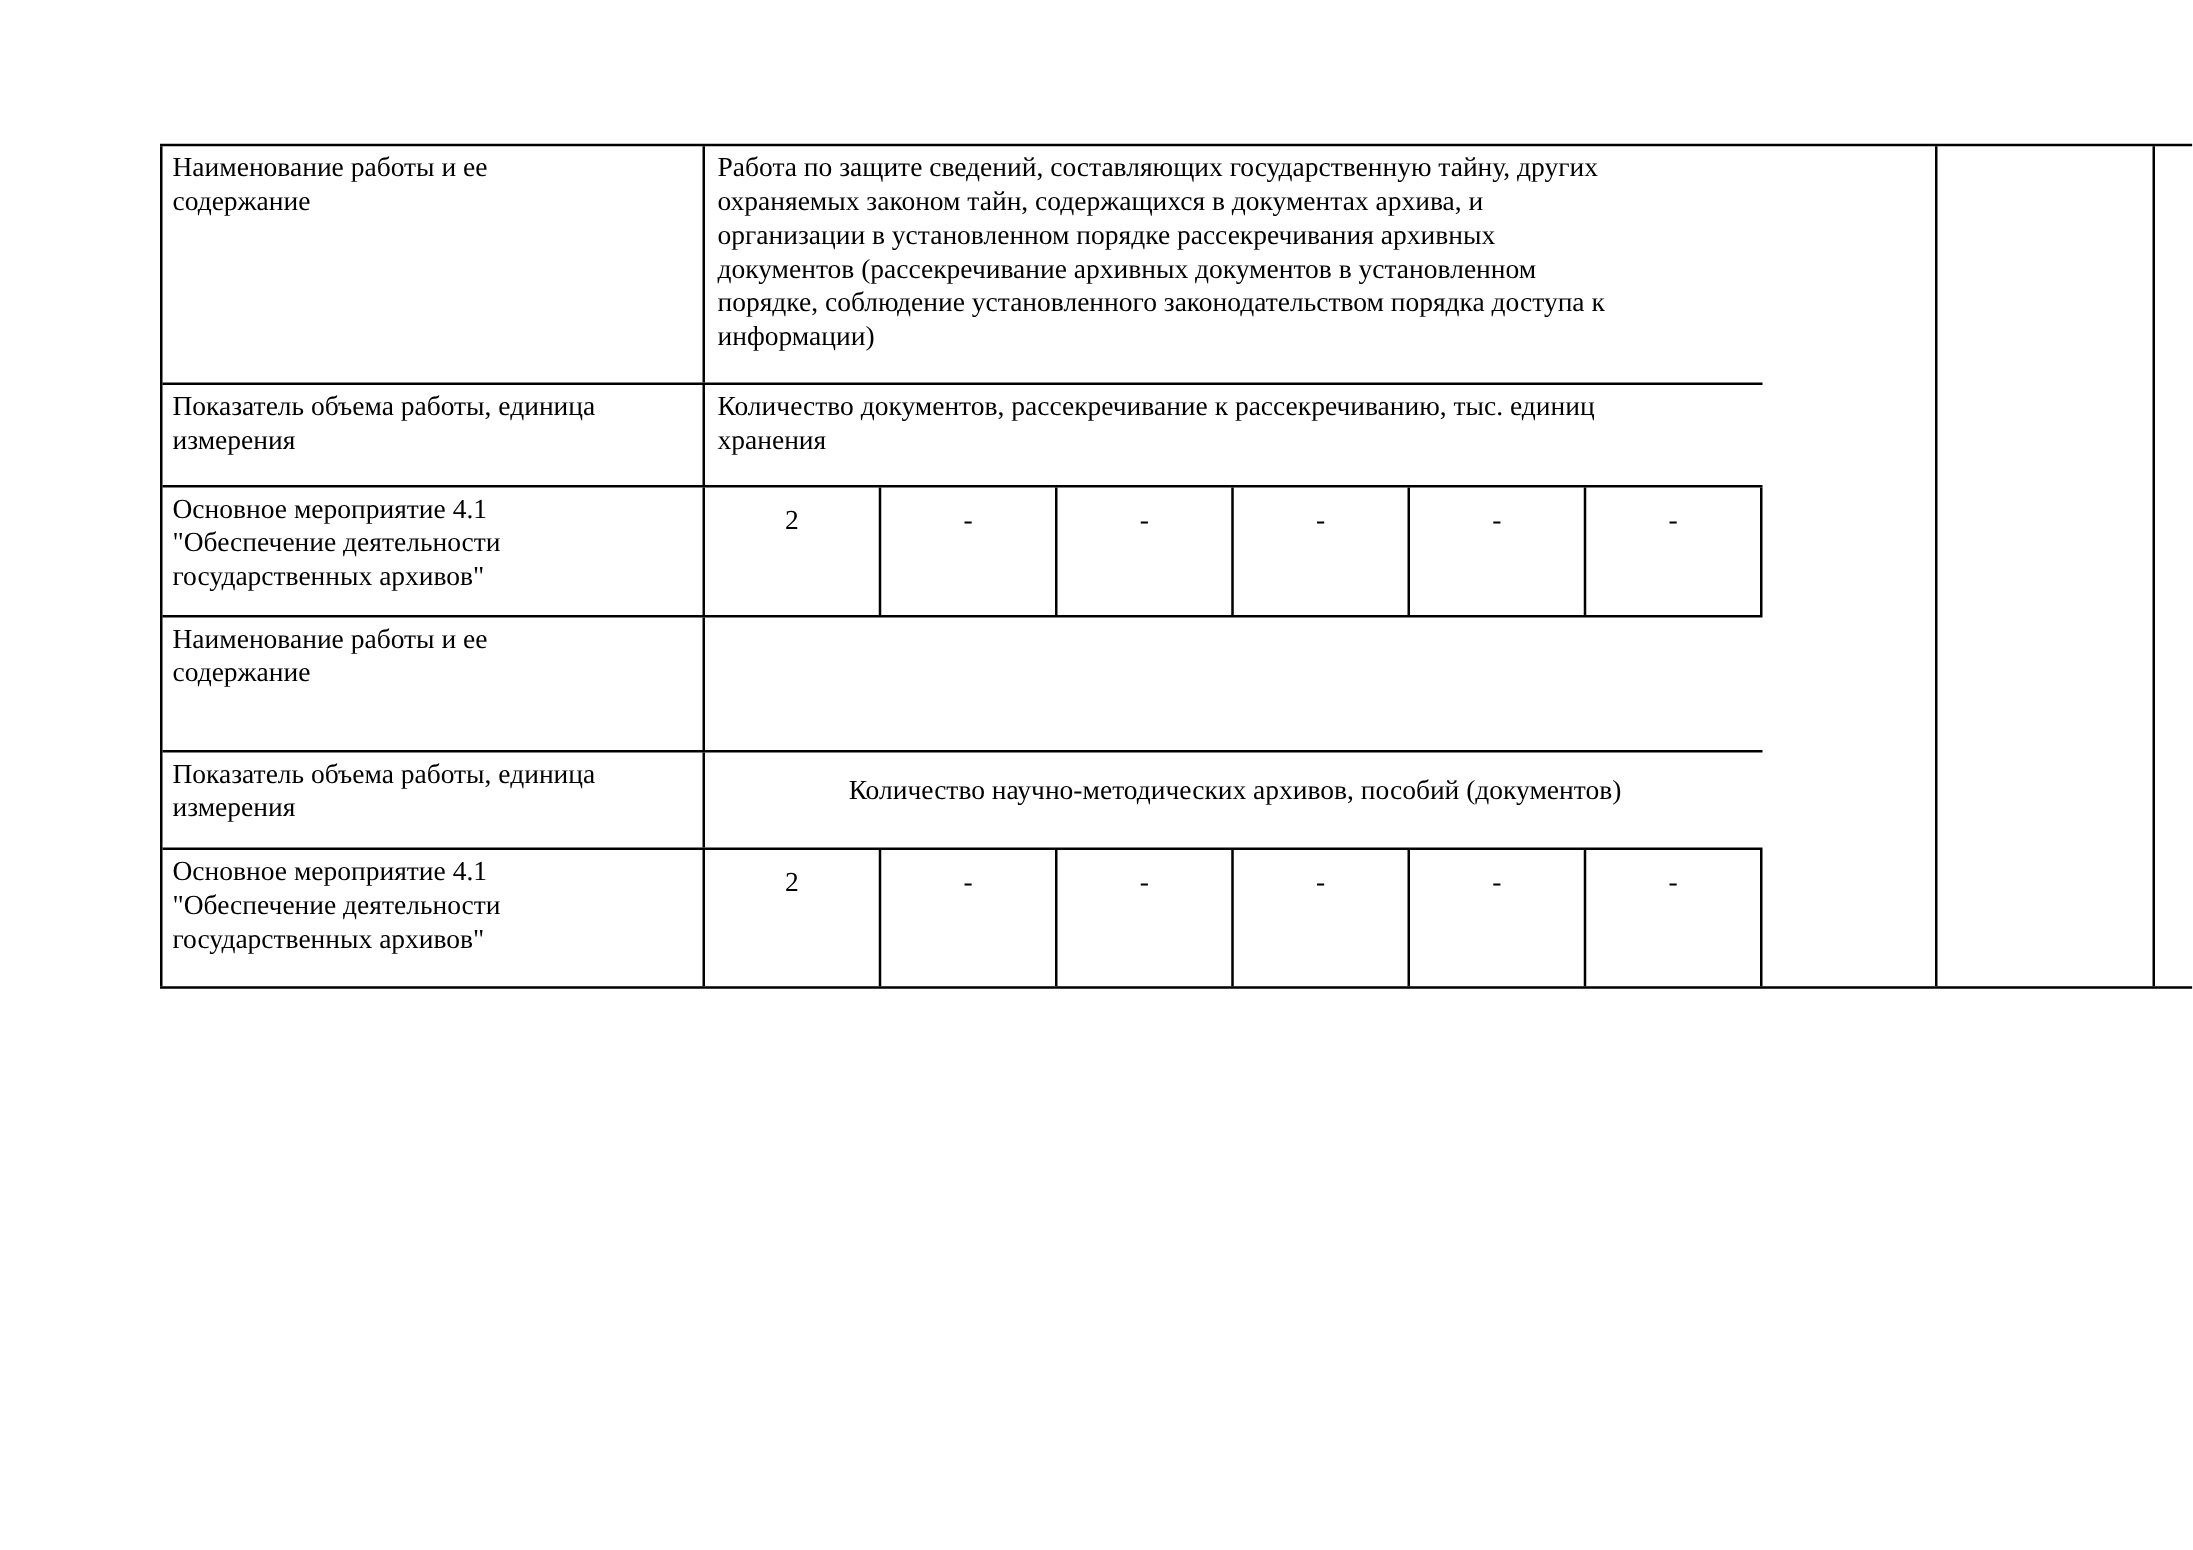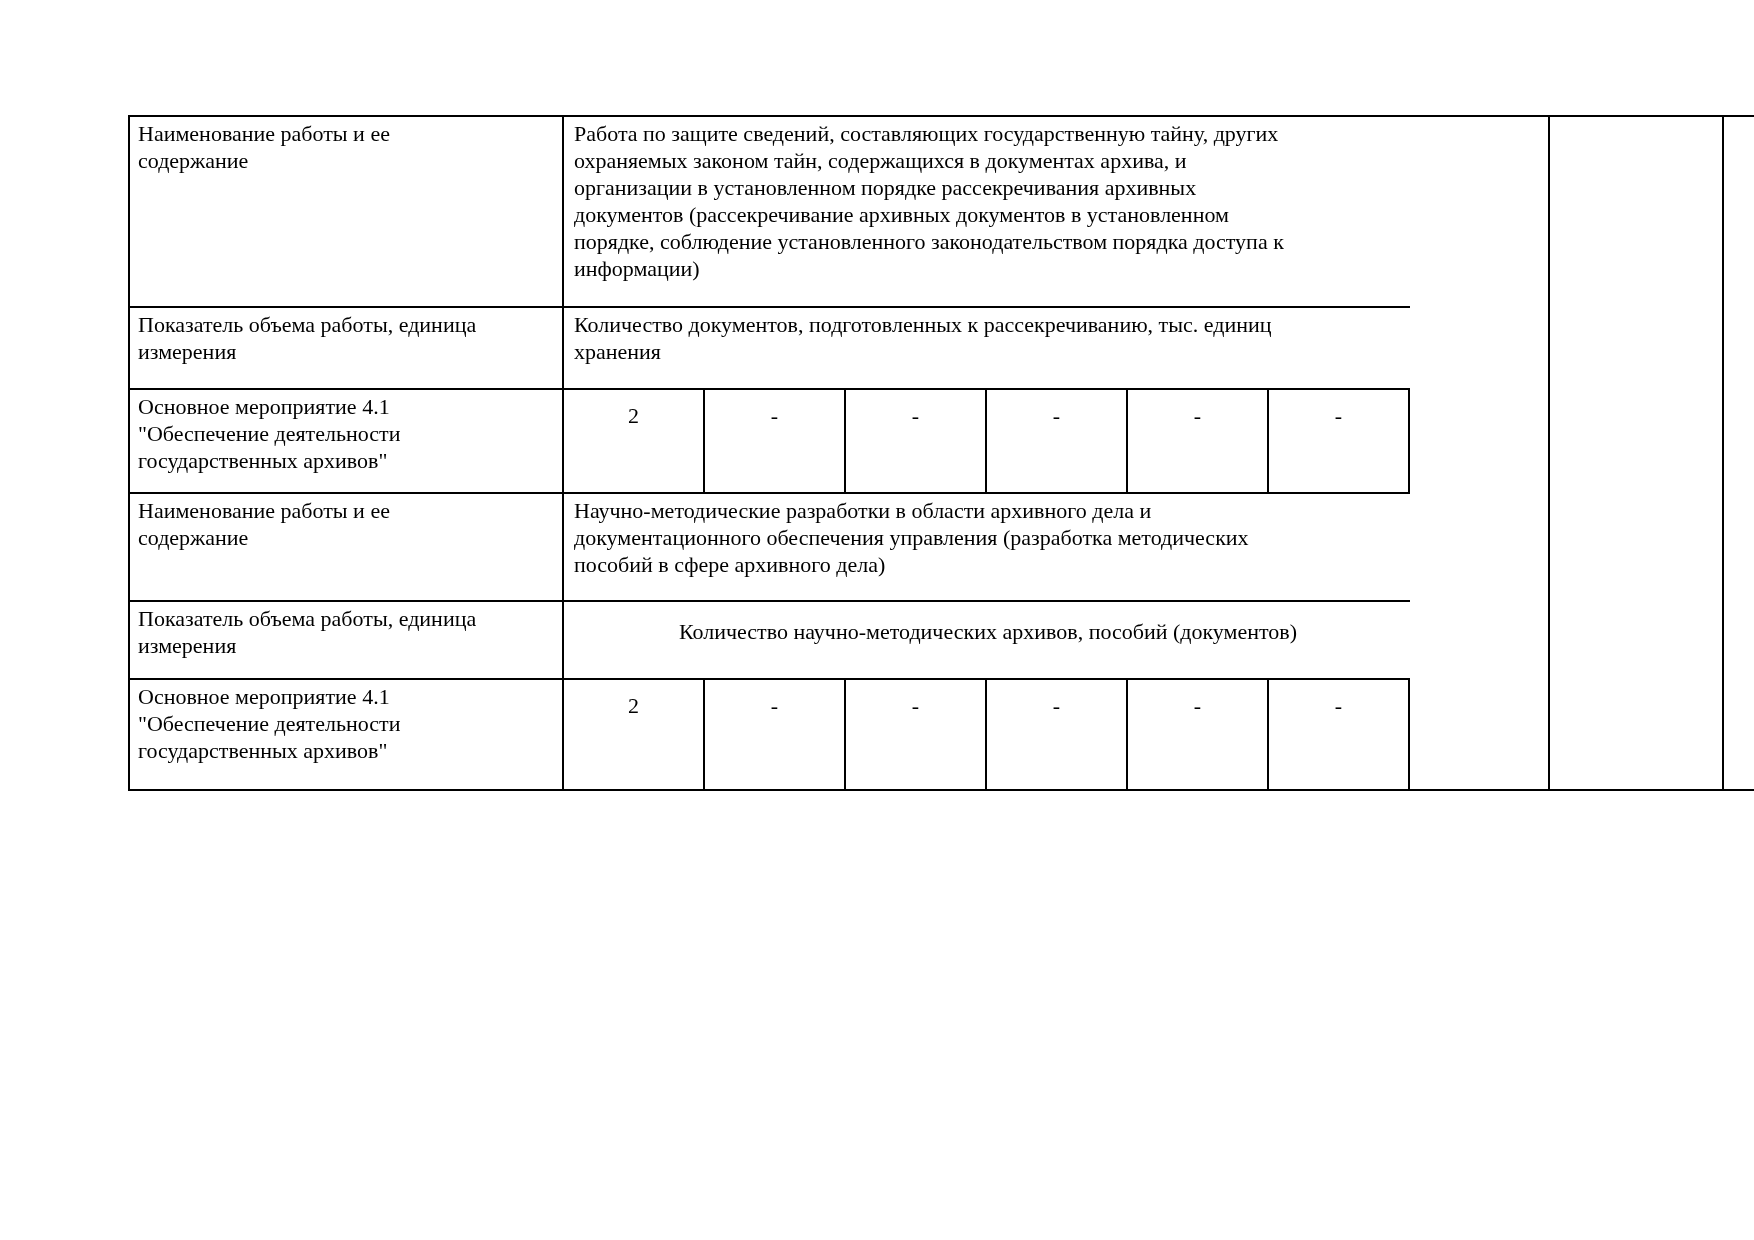--- a/index.html
+++ b/index.html
@@ -103,44 +103,41 @@
 охраняемых законом тайн, содержащихся в документах архива, и
 организации в установленном порядке рассекречивания архивных
 документов (рассекречивание архивных документов в установленном
 порядке, соблюдение установленного законодательством порядка доступа к
 информации)</div>
       </div>
 
       <div class="row h2">
         <div class="cell col1">Показатель объема работы, единица
 измерения</div>
-        <div class="cell col2">Количество документов, подготовленных к рассекречиванию, тыс. единиц
+        <div class="cell col2">Количество документов, рассекречивание к рассекречиванию, тыс. единиц
 хранения</div>
       </div>
 
       <div class="row h3">
         <div class="cell col1">Основное мероприятие 4.1
 "Обеспечение деятельности
 государственных архивов"</div>
         <div class="vals">
           <div class="vcell">2</div>
           <div class="vcell">-</div>
           <div class="vcell">-</div>
           <div class="vcell">-</div>
           <div class="vcell">-</div>
           <div class="vcell last">-</div>
         </div>
       </div>
 
       <div class="row h4">
         <div class="cell col1">Наименование работы и ее
 содержание</div>
-        <div class="cell col2">Научно-методические разработки в области архивного дела и
-документационного обеспечения управления (разработка методических
-пособий в сфере архивного дела)</div>
       </div>
 
       <div class="row h5">
         <div class="cell col1">Показатель объема работы, единица
 измерения</div>
         <div class="cell col2 centered">Количество научно-методических архивов, пособий (документов)</div>
       </div>
 
       <div class="row h6 last">
         <div class="cell col1">Основное мероприятие 4.1

